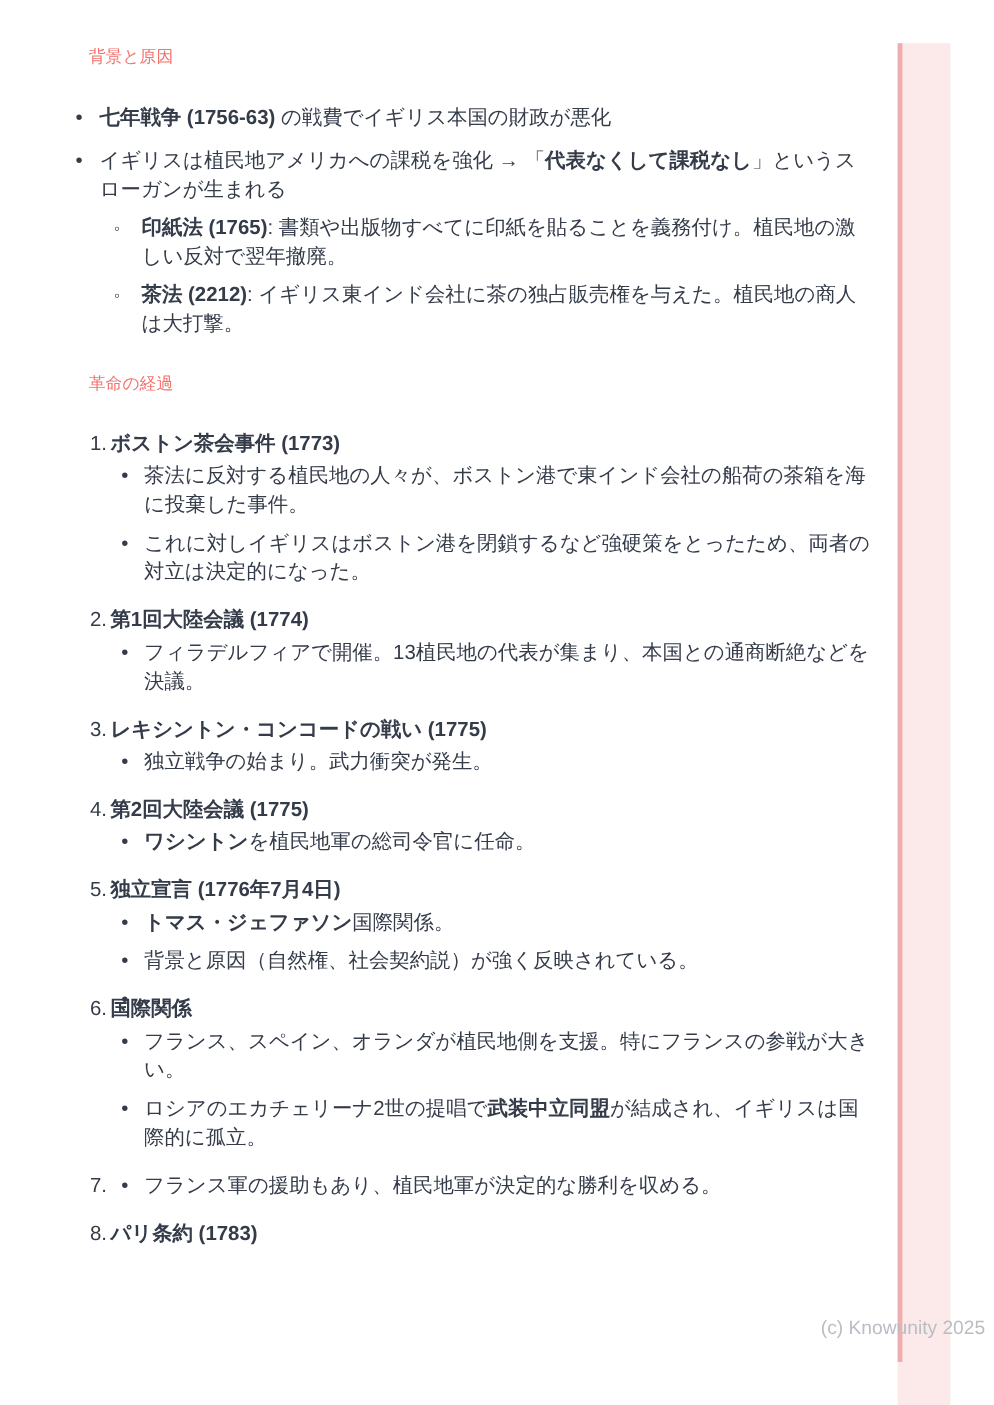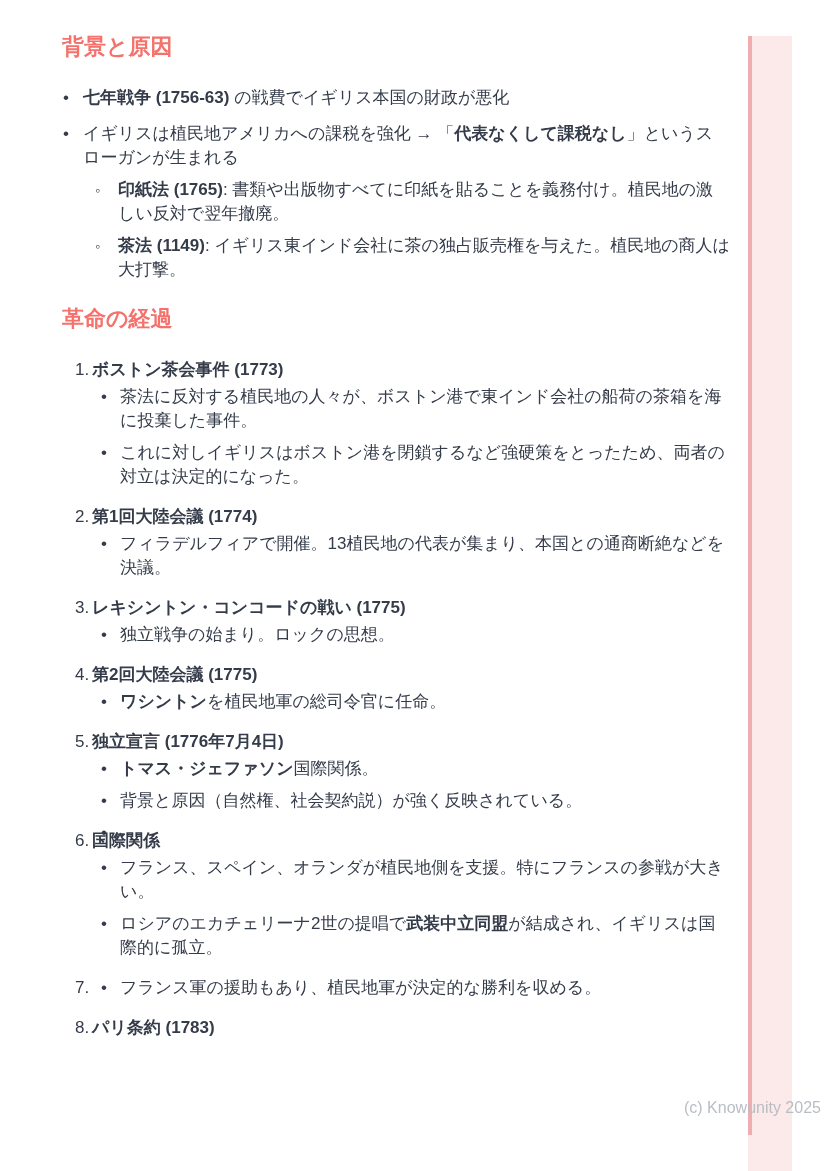--- a/index.html
+++ b/index.html
@@ -22,23 +22,23 @@
     position:absolute;left:748px;top:36px;width:44px;height:1099px;
     background:var(--stripe-fill);
     border-left:4px solid var(--stripe-border);
   }
   .stripe-tail{
     position:absolute;left:748px;top:1135px;width:44px;height:36px;
     background:var(--stripe-fill);
   }
   .content{position:absolute;left:62px;top:34px;width:668px;}
   h2.section-heading{
-    font-size:22px;line-height:26px;font-weight:700;
+    font-size:14px;line-height:26px;font-weight:400;
     color:var(--heading);
-    margin:0 0 26px 0;
+    margin:0 0 26px 12px;
   }
   h2.section-heading:not(:first-child){margin-top:24px;}
   .item{position:relative;}
   .bul-item{margin-bottom:12px;}
   .num-item{margin-bottom:16px;}
   .row{position:relative;}
   .bullist > .item > .row{padding-left:21px;}
   .bullist > .item > .row > .marker{position:absolute;left:1px;top:0;}
   .numlist > .item > .row{padding-left:30px;}
   .numlist > .item > .row > .marker{position:absolute;left:13px;top:0;}
@@ -66,21 +66,21 @@
   <main class="content">
       <h2 class="section-heading">背景と原因</h2>
       <div class="bullist">
         <div class="item bul-item">
           <div class="row"><span class="marker">•</span><span class="txt"><strong>七年戦争 (1756-63)</strong><span> の戦費でイギリス本国の財政が悪化</span></span></div>
         </div>
         <div class="item bul-item">
           <div class="row"><span class="marker">•</span><span class="txt"><span>イギリスは植民地アメリカへの課税を強化 → 「</span><strong>代表なくして課税なし</strong><span>」というスローガンが生まれる</span></span></div>
           <div class="sublist">
             <div class="subitem"><span class="marker">◦</span><span class="txt"><strong>印紙法 (1765)</strong><span>: 書類や出版物すべてに印紙を貼ることを義務付け。植民地の激しい反対で翌年撤廃。</span></span></div>
-            <div class="subitem"><span class="marker">◦</span><span class="txt"><strong>茶法 (1149)</strong><span>: イギリス東インド会社に茶の独占販売権を与えた。植民地の商人は大打撃。</span></span></div>
+            <div class="subitem"><span class="marker">◦</span><span class="txt"><strong>茶法 (2212)</strong><span>: イギリス東インド会社に茶の独占販売権を与えた。植民地の商人は大打撃。</span></span></div>
           </div>
         </div>
       </div>
       <h2 class="section-heading">革命の経過</h2>
       <div class="numlist">
         <div class="item num-item">
           <div class="row"><span class="marker">1.</span><span class="txt"><strong>ボストン茶会事件 (1773)</strong></span></div>
           <div class="sublist">
             <div class="subitem"><span class="marker">•</span><span class="txt"><span>茶法に反対する植民地の人々が、ボストン港で東インド会社の船荷の茶箱を海に投棄した事件。</span></span></div>
             <div class="subitem"><span class="marker">•</span><span class="txt"><span>これに対しイギリスはボストン港を閉鎖するなど強硬策をとったため、両者の対立は決定的になった。</span></span></div>
@@ -88,21 +88,21 @@
         </div>
         <div class="item num-item">
           <div class="row"><span class="marker">2.</span><span class="txt"><strong>第1回大陸会議 (1774)</strong></span></div>
           <div class="sublist">
             <div class="subitem"><span class="marker">•</span><span class="txt"><span>フィラデルフィアで開催。13植民地の代表が集まり、本国との通商断絶などを決議。</span></span></div>
           </div>
         </div>
         <div class="item num-item">
           <div class="row"><span class="marker">3.</span><span class="txt"><strong>レキシントン・コンコードの戦い (1775)</strong></span></div>
           <div class="sublist">
-            <div class="subitem"><span class="marker">•</span><span class="txt"><span>独立戦争の始まり。ロックの思想。</span></span></div>
+            <div class="subitem"><span class="marker">•</span><span class="txt"><span>独立戦争の始まり。武力衝突が発生。</span></span></div>
           </div>
         </div>
         <div class="item num-item">
           <div class="row"><span class="marker">4.</span><span class="txt"><strong>第2回大陸会議 (1775)</strong></span></div>
           <div class="sublist">
             <div class="subitem"><span class="marker">•</span><span class="txt"><strong>ワシントン</strong><span>を植民地軍の総司令官に任命。</span></span></div>
           </div>
         </div>
         <div class="item num-item">
           <div class="row"><span class="marker">5.</span><span class="txt"><strong>独立宣言 (1776年7月4日)</strong></span></div>

